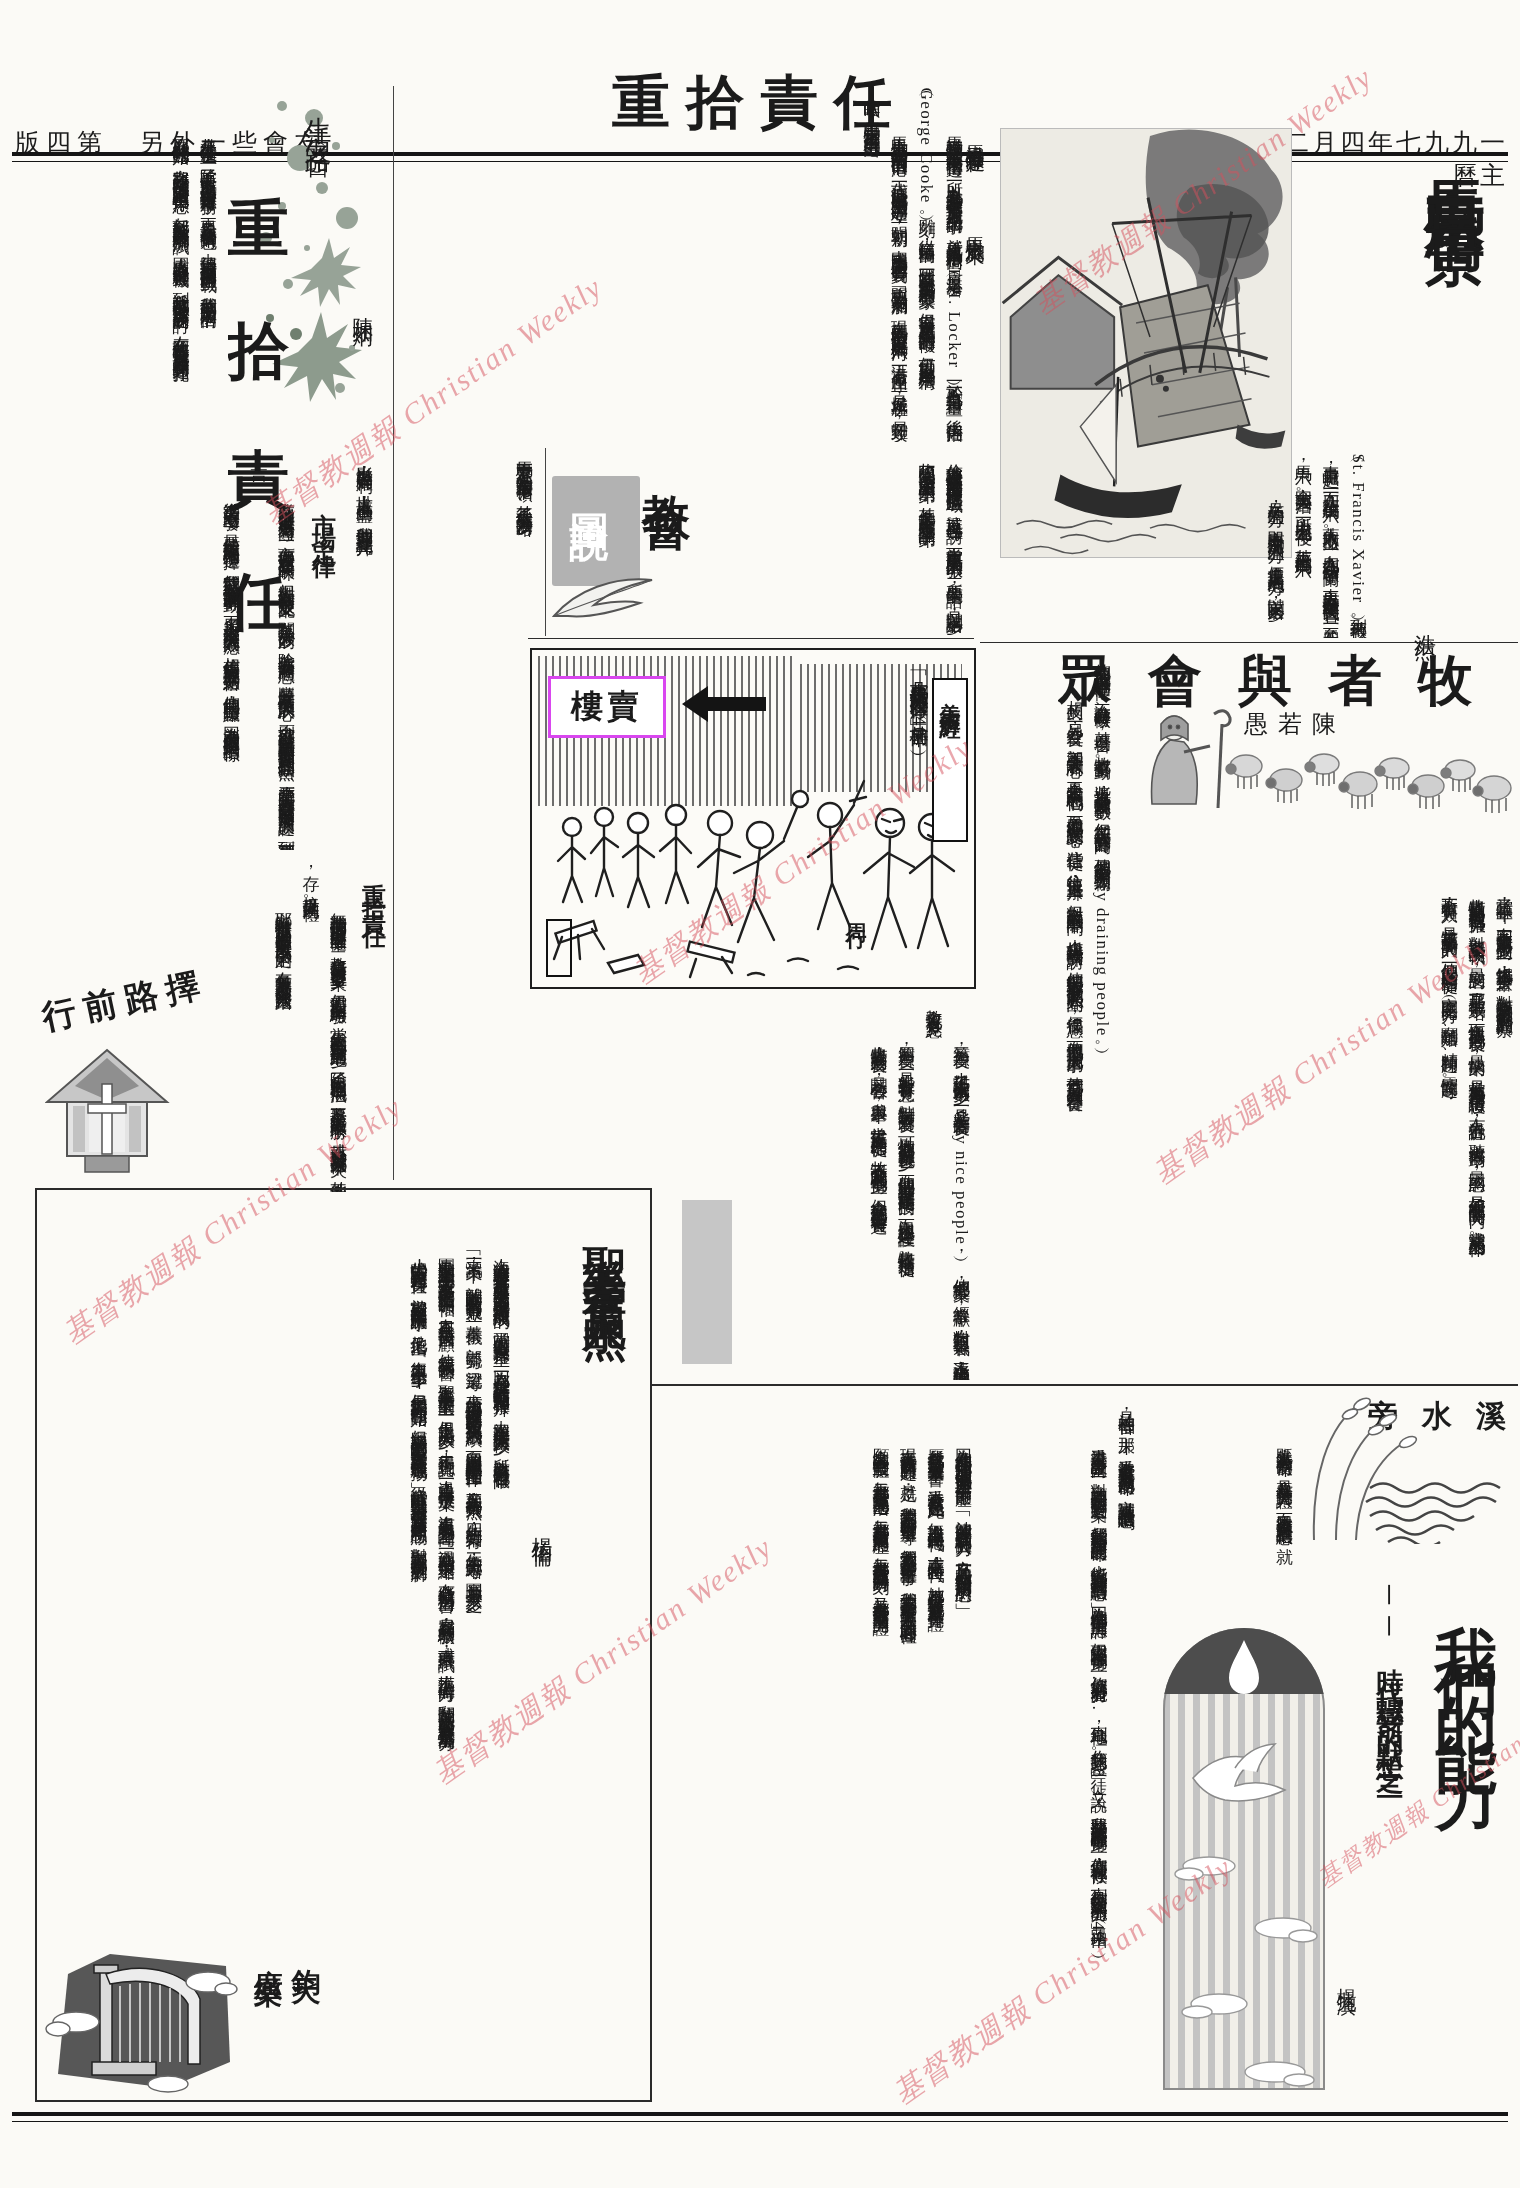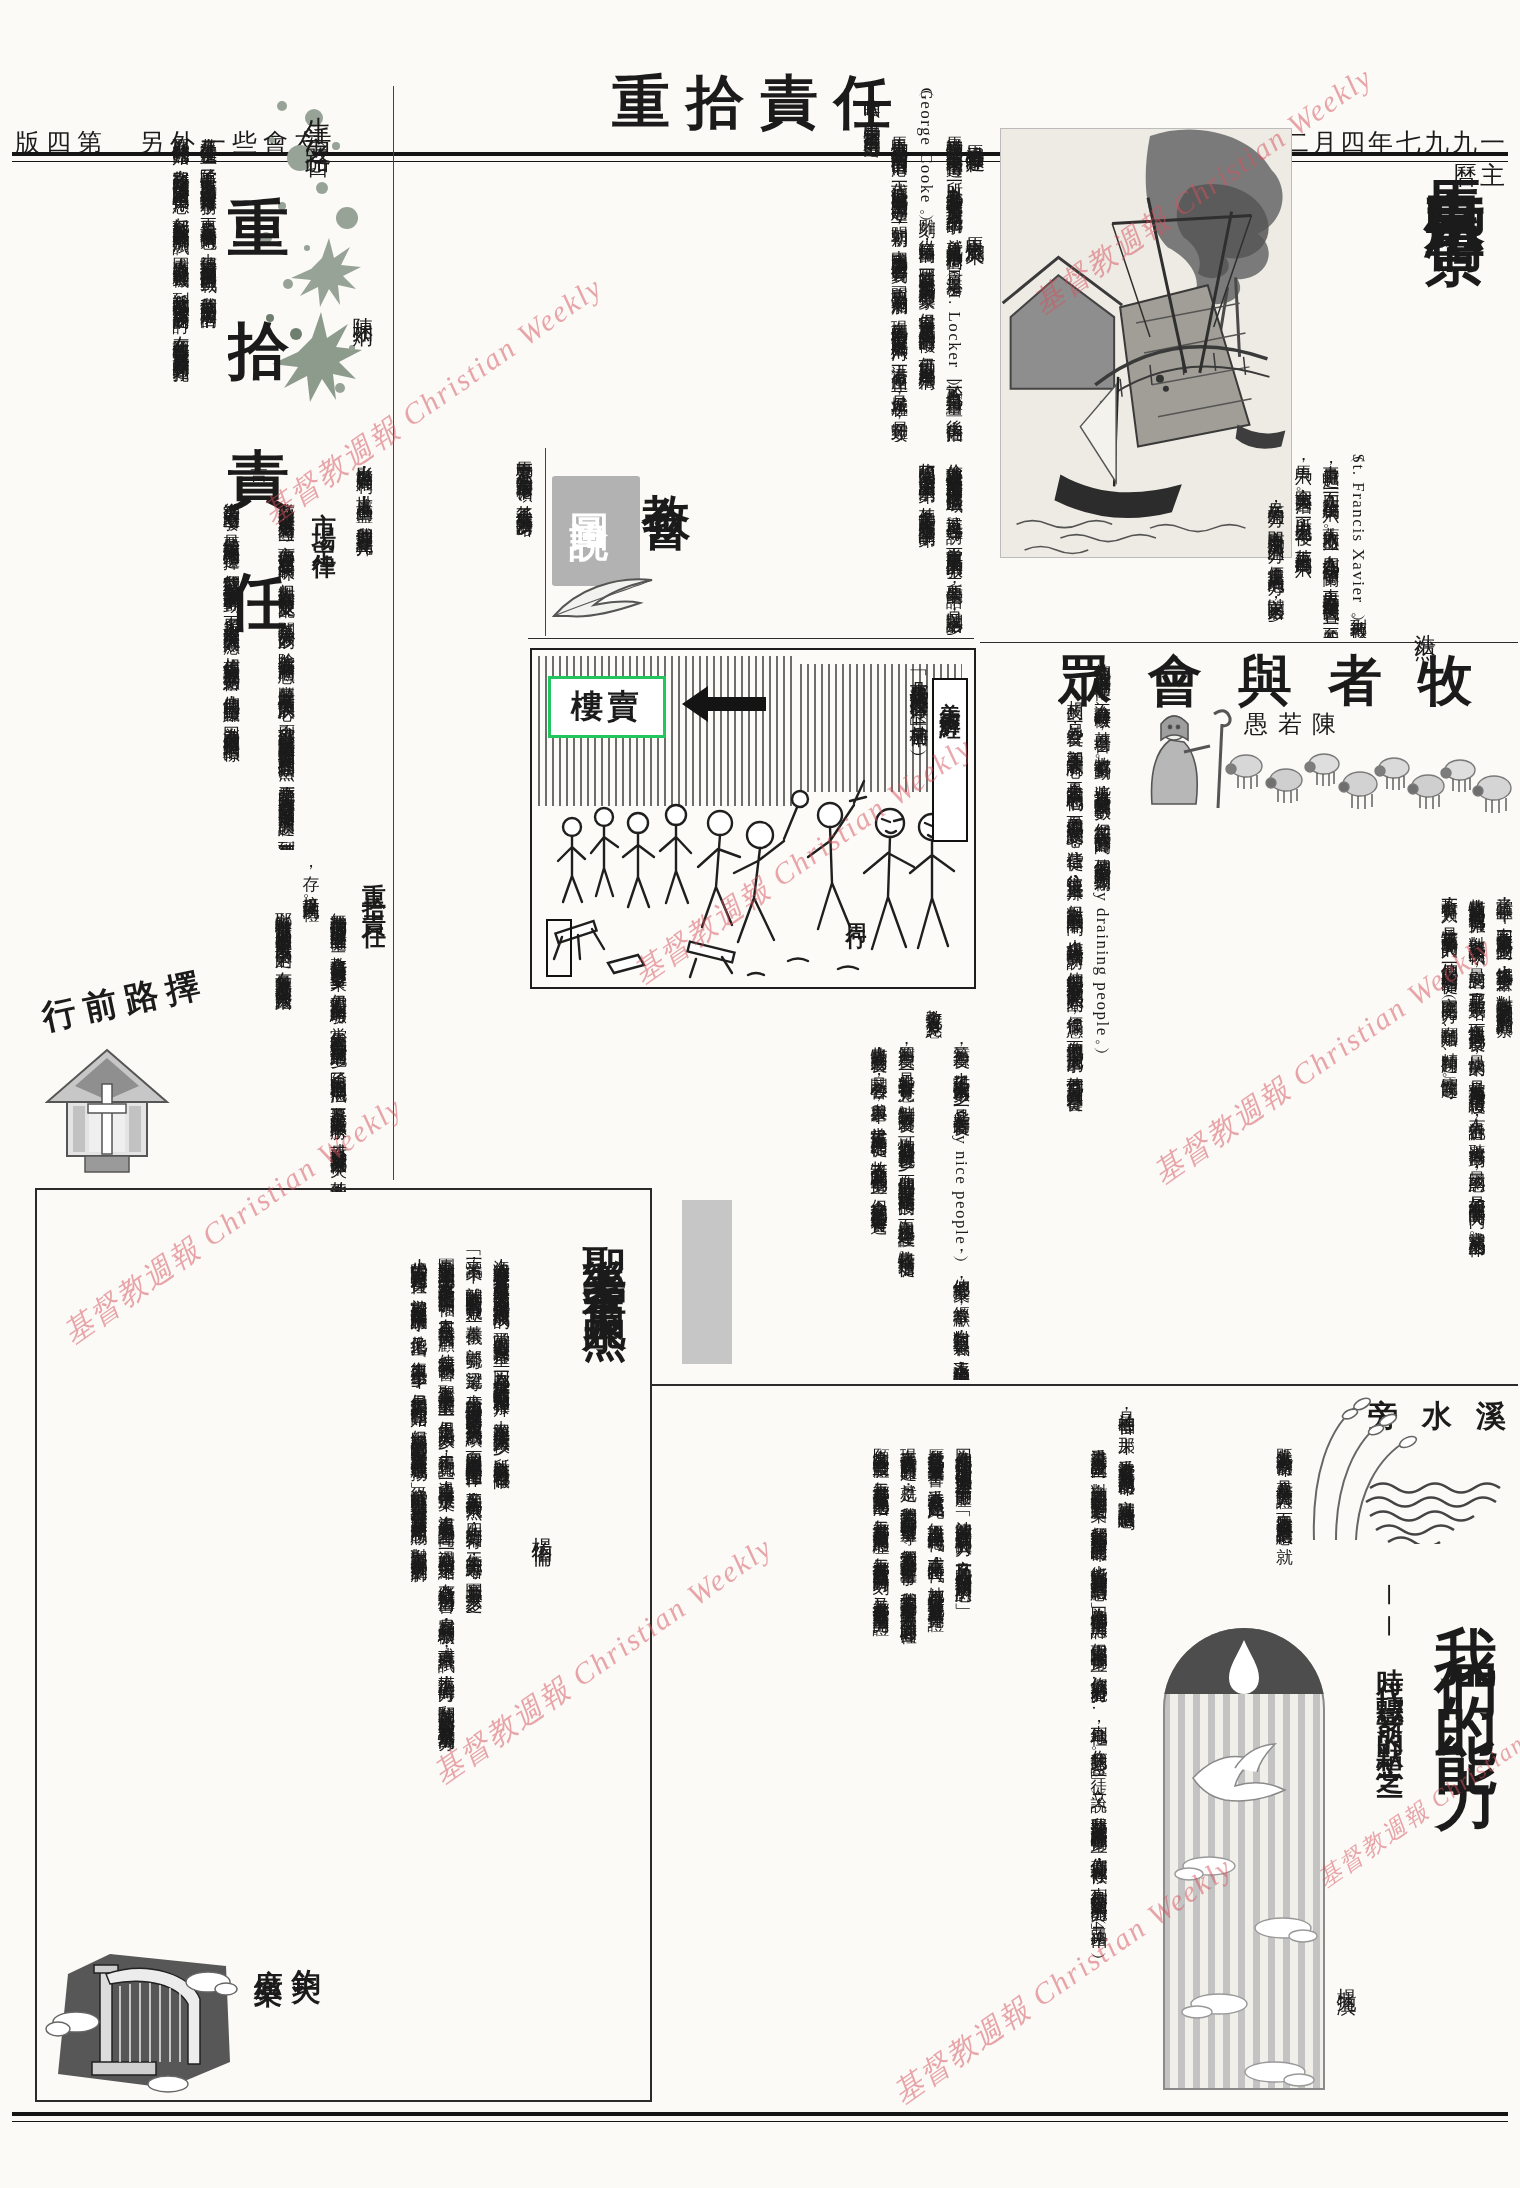--- a/index.html
+++ b/index.html
@@ -139,21 +139,21 @@
     </svg>
   </div>
   <div class="abs v headline" style="left:1383px;top:132px;height:478px;width:112px;font-size:60px;letter-spacing:8px;">馬六甲吊橋一景</div>
   <div class="abs v" style="left:1410px;top:616px;height:70px;font-size:22px;letter-spacing:6px;">浩然</div>
   <div class="abs v flow" style="left:992px;top:452px;width:380px;height:186px;">（St. Francis Xavier）到來傳教。由於荷蘭軍事力量崛起，在一六四一年攻佔馬六甲，葡人大敗撤出。一七九四年法國佔領荷蘭，東方馬六甲於翌年由英國代管，至一八二四年兩國簽訂協議荷人放棄馬六甲，完全由英人管治。所以由一七九五年後，英人經已控制馬六甲。
 　　在吊橋的左方，亦即馬六甲運河入口的左方，便是華人聚居的地方，以閩南人居多，</div>
 
   <div class="abs" style="left:530px;top:648px;width:442px;height:337px;border:2px solid #1e1e1e;background:#fcfbf7;">
     <div class="abs hatch" style="left:6px;top:6px;width:256px;height:150px;"></div>
     <div class="abs hatch" style="left:268px;top:14px;width:162px;height:128px;"></div>
-    <div class="abs" style="left:16px;top:26px;width:112px;height:56px;background:#fff;border:3px solid #22c55e;display:flex;align-items:center;justify-content:center;font-size:32px;font-weight:900;letter-spacing:4px;">樓賣</div>
+    <div class="abs" style="left:16px;top:26px;width:112px;height:56px;background:#fff;border:3px solid #d946ef;display:flex;align-items:center;justify-content:center;font-size:32px;font-weight:900;letter-spacing:4px;">樓賣</div>
     <svg class="abs" style="left:150px;top:36px;" width="84" height="36" viewBox="0 0 84 36">
       <polygon points="0,18 26,0 26,11 84,11 84,25 26,25 26,36" fill="#141414"></polygon>
     </svg>
     <svg class="abs" style="left:6px;bottom:4px;" width="424" height="252" viewBox="0 0 424 252">
       <g fill="none" stroke="#1f1f1f" stroke-width="2.4" stroke-linecap="round">
 
         <rect x="18" y="196" width="40" height="10" transform="rotate(-18 38 201)" fill="#fff"></rect>
         <path d="M24,206 l-8,22 M40,204 l2,24 M54,198 l12,20"></path>
         <rect x="150" y="216" width="46" height="10" transform="rotate(14 173 221)" fill="#fff"></rect>
         <path d="M158,228 l-6,18 M184,226 l10,16"></path>

